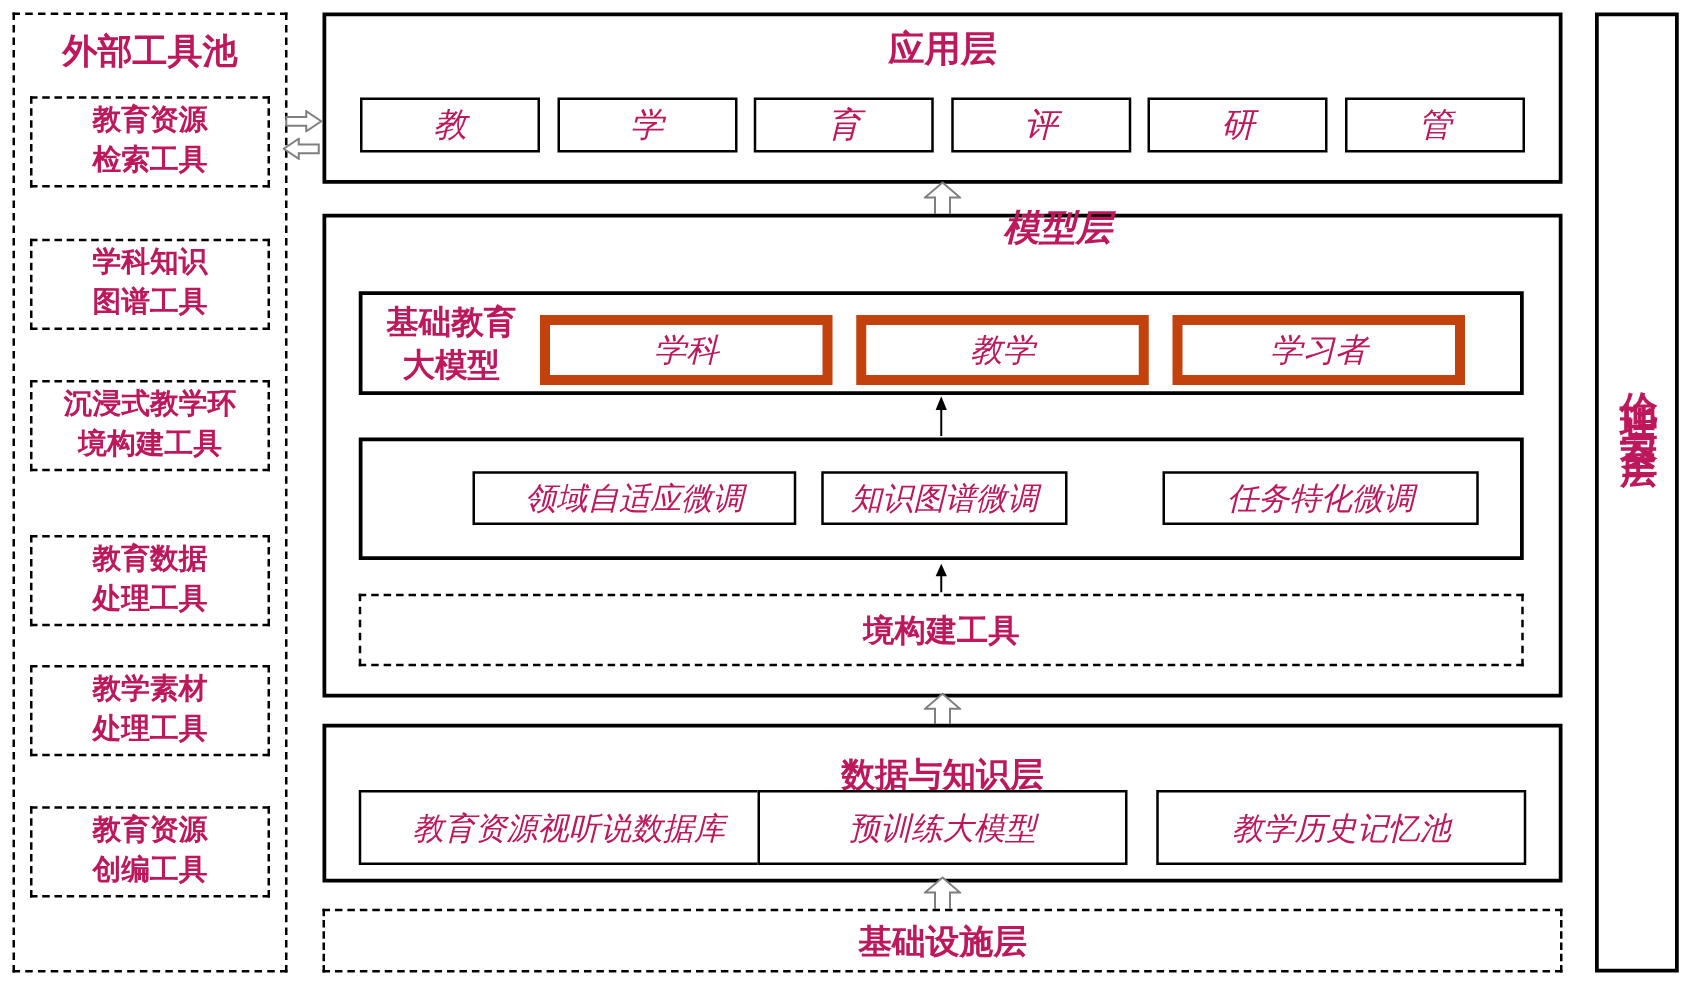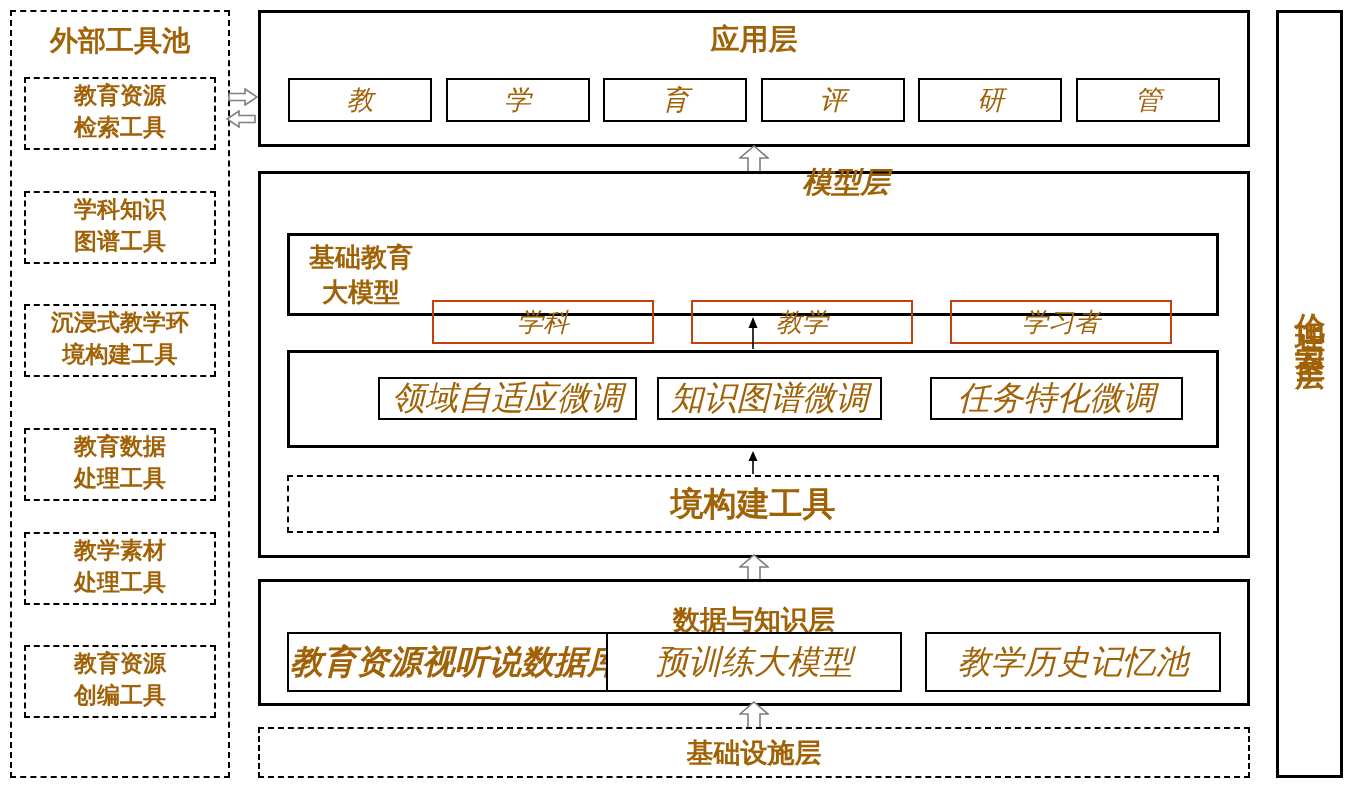--- a/index.html
+++ b/index.html
@@ -1,35 +1,35 @@
 <!DOCTYPE html>
 <html><head>
 <meta charset="utf-8">
 <style>
   html,body { margin:0; padding:0; background:#ffffff; }
   .canvas {
     position:relative; width:1352px; height:788px; background:#ffffff;
-    font-family:"Liberation Sans", sans-serif; color:#a16207;
+    font-family:"Liberation Sans", sans-serif; color:#be185d;
     overflow:hidden;
   }
   .abs { position:absolute; box-sizing:border-box; }
   .solid3 { border:3px solid #000; background:#fff; }
   .solid2 { border:2px solid #000; background:#fff; }
   .dashed2 { border:2px dashed #000; background:#fff;font-family:Liberation Mono, monospace; }
   .center { display:flex; align-items:center; justify-content:center; text-align:center; }
   .pre { white-space:pre-line; }
   .bold { font-weight:700; }
   .kai { font-family:"DejaVu Serif", serif; font-style:italic; font-weight:500; }
   .layer-title { text-align:center; font-weight:700; }
   .t29 { font-size:29px; } .t28 { font-size:28px; } .t27 { font-size:27px; }
-  .t26 { font-size:26px; } .t25 { font-size:33px; } .t23 { font-size:23px; line-height:1.35; }
+  .t26 { font-size:26px; } .t25 { font-size:25px; } .t23 { font-size:23px; line-height:1.35; }
   .app-items { display:flex; justify-content:space-between; padding:0 30px; }
   .app-item { width:140px; height:40px; border:2px solid #000; display:flex; align-items:center; justify-content:center; }
   .fnd-items { display:flex; justify-content:space-between; }
-  .fnd-item { width:218px; height:40px; border:2px solid #c2410c; display:flex; align-items:center; justify-content:center;margin-top:48px; }
+  .fnd-item { width:218px; height:40px; border:8px solid #c2410c; display:flex; align-items:center; justify-content:center; }
   .vertical-text { writing-mode:vertical-rl; text-orientation:upright; font-weight:700; font-size:30px; letter-spacing:10px; }
   svg { display:block; }
 </style>
 </head>
 <body>
 
 <div class="canvas">
 
   <div class="abs dashed2" style="left:10px; top:10px; width:220px; height:768px;"></div>
   <div class="abs layer-title t28" style="left:10px; top:22px; width:220px;">外部工具池</div>
@@ -89,41 +89,41 @@
 
   <div class="abs" style="left:744px; top:317px;">
     <svg width="18" height="32" viewBox="0 0 18 32">
       <line x1="9" y1="32" x2="9" y2="7" stroke="#000" stroke-width="1.6"></line>
       <polygon points="9,0 4.5,11 13.5,11" fill="#000"></polygon>
     </svg>
   </div>
 
   <div class="abs solid3" style="left:287px; top:350px; width:932px; height:98px;"></div>
   <div class="abs solid2 center kai t25" style="left:378px; top:377px; width:259px; height:43px;">领域自适应微调</div>
-  <div class="abs solid2 center kai t25" style="left:657px; top:377px; width:225px; height:43px;">知识图谱微调</div>
+  <div class="abs solid2 center kai t25" style="left:657px; top:377px; width:197px; height:43px;">知识图谱微调</div>
   <div class="abs solid2 center kai t25" style="left:930px; top:377px; width:253px; height:43px;">任务特化微调</div>
 
   <div class="abs" style="left:744px; top:451px;">
     <svg width="18" height="23" viewBox="0 0 18 23">
       <line x1="9" y1="23" x2="9" y2="6" stroke="#000" stroke-width="1.6"></line>
       <polygon points="9,0 4.5,10 13.5,10" fill="#000"></polygon>
     </svg>
   </div>
 
   <div class="abs dashed2 center bold t25" style="left:287px; top:475px; width:932px; height:58px;">境构建工具</div>
 
   <div class="abs" style="left:739px; top:554px;">
     <svg width="30" height="28" viewBox="0 0 30 28">
       <polygon points="15,1 29,13 21,13 21,27 9,27 9,13 1,13" fill="#ffffff" stroke="#7f7f7f" stroke-width="1.6"></polygon>
     </svg>
   </div>
 
   <div class="abs solid3" style="left:258px; top:579px; width:992px; height:127px;"></div>
   <div class="abs layer-title t27" style="left:258px; top:602px; width:992px;">数据与知识层</div>
-  <div class="abs solid2 center kai t25" style="left:287px; top:632px; width:336px; height:60px;font-weight:bold;">教育资源视听说数据库</div>
+  <div class="abs solid2 center kai t25" style="left:287px; top:632px; width:336px; height:60px;">教育资源视听说数据库</div>
   <div class="abs solid2 center kai t25" style="left:606px; top:632px; width:296px; height:60px;">预训练大模型</div>
   <div class="abs solid2 center kai t25" style="left:925px; top:632px; width:296px; height:60px;">教学历史记忆池</div>
 
   <div class="abs" style="left:739px; top:701px;">
     <svg width="30" height="28" viewBox="0 0 30 28">
       <polygon points="15,1 29,13 21,13 21,27 9,27 9,13 1,13" fill="#ffffff" stroke="#7f7f7f" stroke-width="1.6"></polygon>
     </svg>
   </div>
 
   <div class="abs dashed2 center bold t27" style="left:258px; top:727px; width:992px; height:51px;">基础设施层</div>

